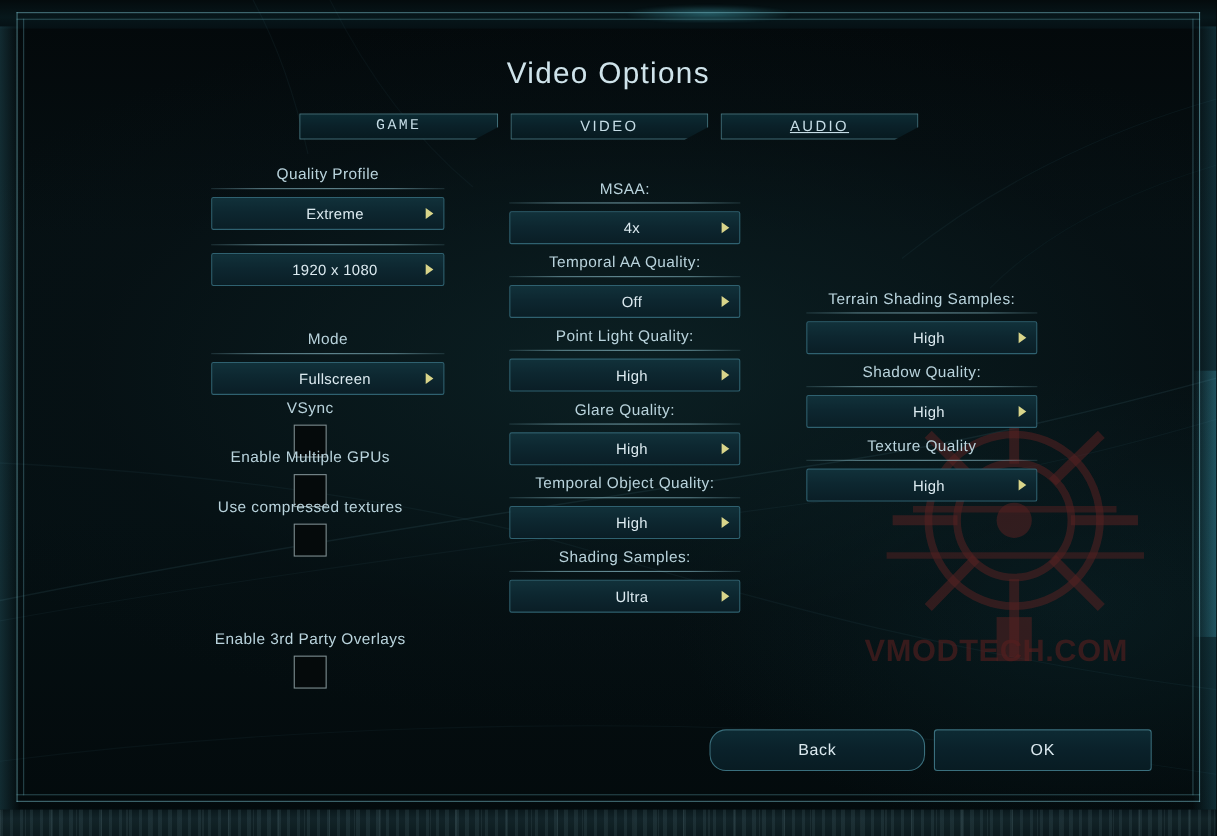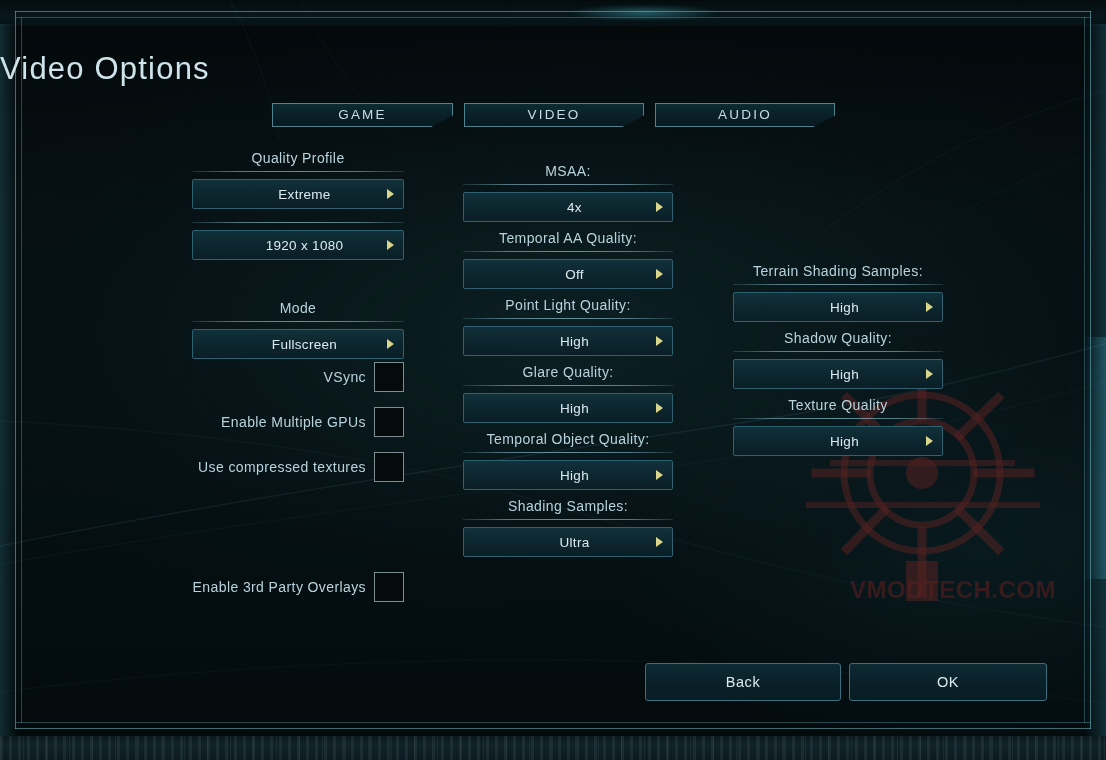--- a/index.html
+++ b/index.html
@@ -36,66 +36,66 @@
     background:linear-gradient(270deg,rgba(26,70,82,.60),rgba(4,10,12,0));}
   .bg-right:after{content:"";position:absolute;right:0;top:44%;width:22px;height:34%;
     background:linear-gradient(270deg,rgba(60,150,170,.35),rgba(5,12,14,0));}
 
   .swoosh{position:absolute;pointer-events:none;opacity:.55;}
   .swoosh svg{display:block;}
 
   
   #watermark{position:absolute;left:800px;top:355px;width:245px;height:255px;
     pointer-events:none;opacity:.92;}
-  #wm-text{position:absolute;left:786px;top:576px;width:270px;text-align:right;
-    font-size:24px;font-weight:bold;letter-spacing:.5px;
+  #wm-text{position:absolute;left:786px;top:576px;width:270px;text-align:left;
+    font-size:28px;font-weight:bold;letter-spacing:.5px;
     color:rgba(86,30,30,.62);font-family:"Liberation Sans",sans-serif;
     pointer-events:none;}
 
   
   #frame{position:absolute;left:15px;top:11px;width:1076px;height:718px;pointer-events:none;}
   #frame .ln{position:absolute;background:rgba(118,188,198,.55);}
   #frame .ln.thin{background:rgba(92,158,170,.40);}
 
   
   #panel{position:absolute;left:0;top:0;width:1106px;height:760px;}
 
-  #title{position:absolute;left:0;top:51px;width:1106px;
-    font-size:31px;letter-spacing:1.2px;color:#cfe3ea;font-weight:400;}
+  #title{position:absolute;left:0;top:51px;width:1106px;text-align:center;
+    font-size:27px;letter-spacing:1.2px;color:#cfe3ea;font-weight:400;}
 
   
   #tabs{position:absolute;left:272px;top:103px;display:flex;gap:11px;}
   .tab{position:relative;height:22px;line-height:22px;text-align:center;
     font-size:13.5px;letter-spacing:2.2px;color:#c6dde6;
     background:linear-gradient(180deg,#0c2b33 0%,#0a2028 52%,#071a20 100%);
     border:1px solid #4e838f;
     clip-path:polygon(0 0,100% 0,100% 52%,88% 100%,0 100%);
     cursor:pointer;}
-  .tab.w1{width:179px;}
+  .tab.w1{width:179px;font-family:Liberation Mono, monospace;}
   .tab.w2{width:178px;}
-  .tab.w3{width:178px;}
+  .tab.w3{width:178px;text-decoration:underline;}
 
   
   .field{position:absolute;}
   .flabel{font-size:14px;color:#b9d3dc;text-align:center;letter-spacing:.4px;
     white-space:nowrap;}
   .divider{height:1px;margin-top:5px;
     background:linear-gradient(90deg, rgba(120,175,188,.18) 0%, rgba(150,205,218,.55) 22%, rgba(160,215,228,.62) 50%, rgba(150,205,218,.55) 78%, rgba(120,175,188,.18) 100%);}
   .dropdown{position:relative;margin-top:7px;height:28px;
     background:linear-gradient(180deg,#11313a 0%,#0d2730 45%,#0a1e26 100%);
     border:1px solid #2f6170;border-radius:2px;cursor:pointer;
     display:flex;align-items:center;justify-content:center;}
   .dropdown .val{font-size:13.5px;color:#dceaf0;letter-spacing:.3px;padding-left:13px;}
   .dropdown .arw{position:absolute;right:9px;top:50%;transform:translateY(-50%);
     width:0;height:0;border-left:7px solid #d9d58a;
     border-top:5px solid transparent;border-bottom:5px solid transparent;}
 
   
-  .cbrow{position:absolute;display:flex;align-items:center;justify-content:flex-end;
-    gap:8px;cursor:pointer;}
+  .cbrow{position:absolute;display:flex;align-items:center;
+    gap:8px;cursor:pointer;flex-direction:column;}
   .cbrow .cblabel{font-size:14px;color:#b9d3dc;letter-spacing:.4px;white-space:nowrap;}
   .cbox{width:28px;height:28px;background:#050a0b;border:1px solid #7d8e92;
     flex:0 0 auto;}
 
   
   .btn{position:absolute;height:36px;line-height:36px;text-align:center;
     font-size:14.5px;letter-spacing:.6px;color:#dceaf0;
     background:linear-gradient(180deg,#0d2a33 0%,#0a212a 50%,#081c23 100%);
     border:1px solid #3a6f7d;border-radius:3px;cursor:pointer;}
 </style>
@@ -290,17 +290,17 @@
 
     <div class="field" style="left:733px;top:397px;width:210px;">
       <div class="flabel">Texture Quality</div>
       <div class="divider"></div>
       <div class="dropdown">
         <span class="val">High</span>
         <span class="arw"></span>
       </div>
     </div>
 
-    <div class="btn" style="left:645px;top:663px;width:194px;">Back</div>
+    <div class="btn" style="left:645px;top:663px;width:194px;border-radius:15px;">Back</div>
     <div class="btn" style="left:849px;top:663px;width:196px;">OK</div>
 
   </div>
 </div>
 
 </body></html>

